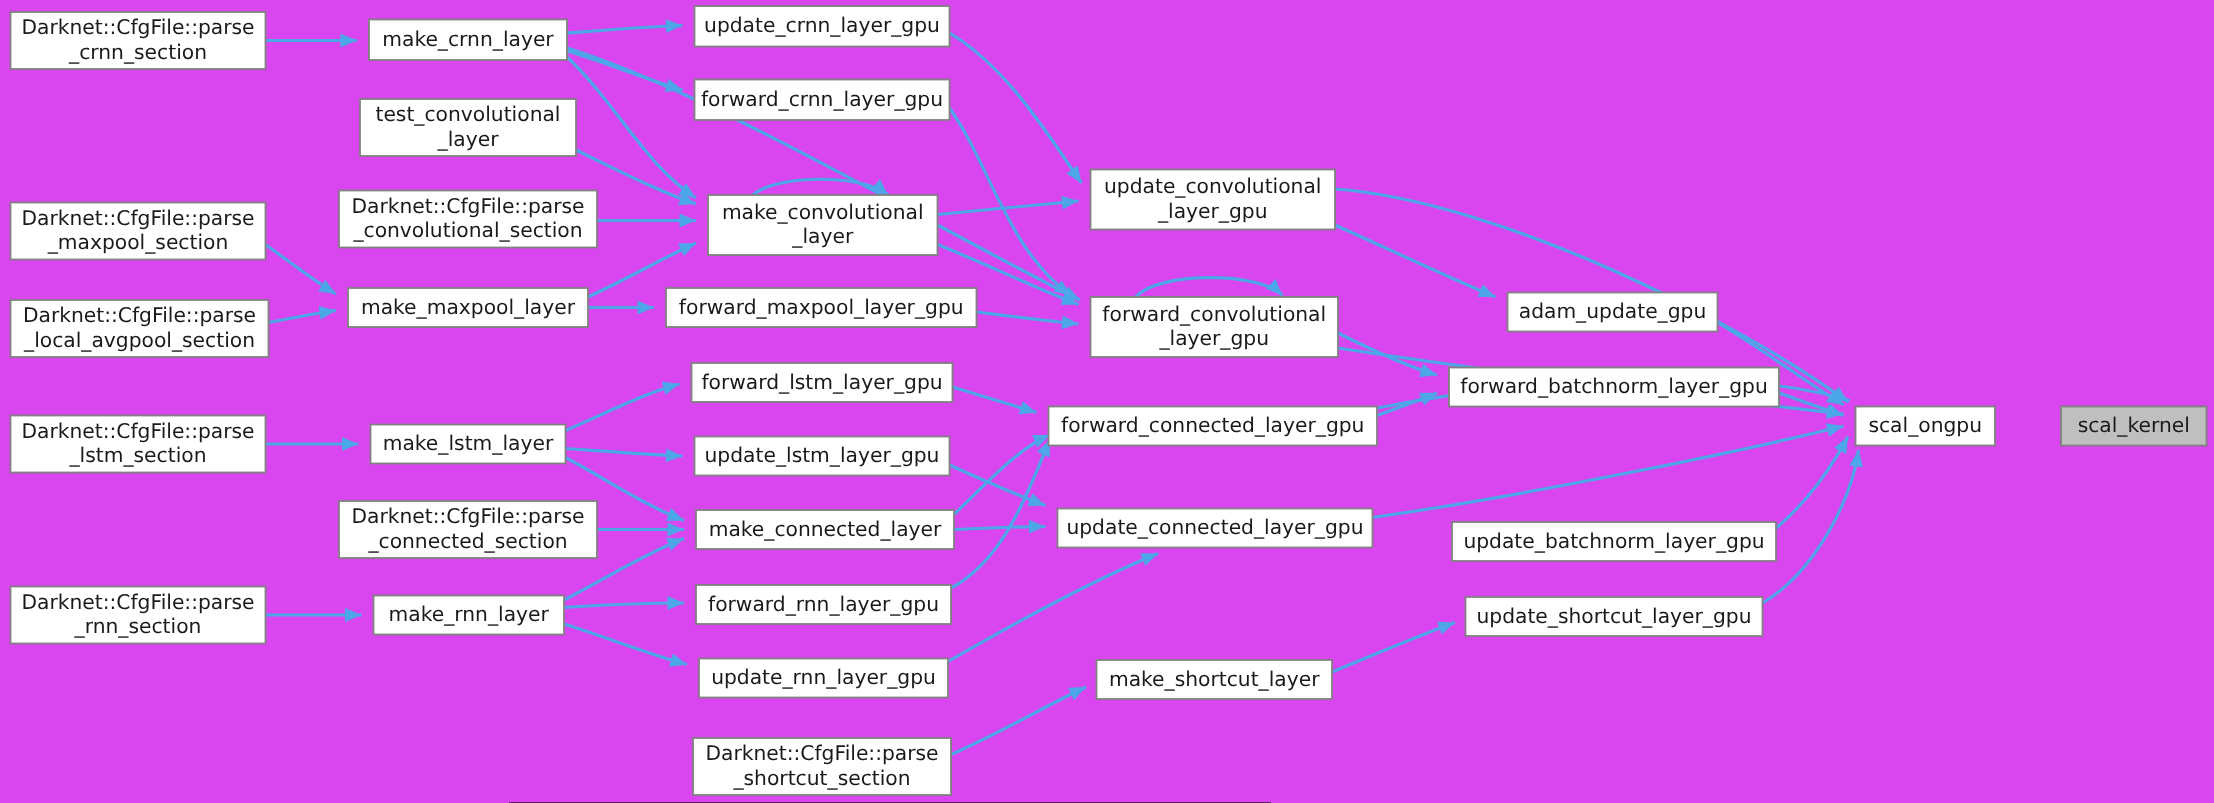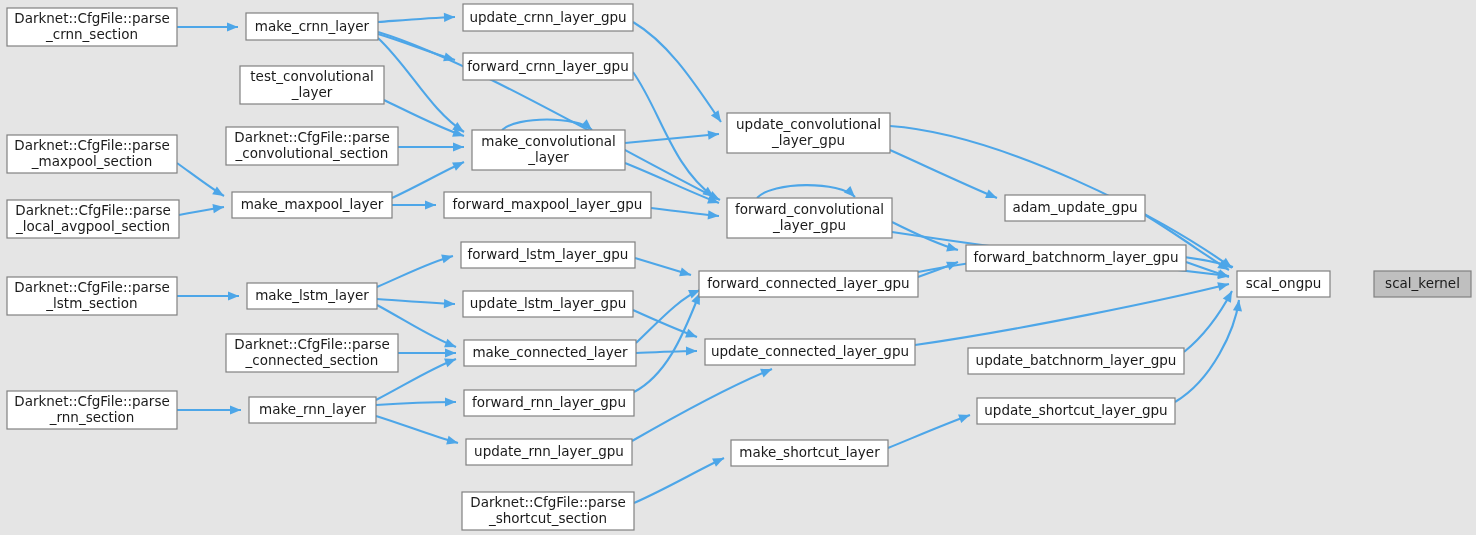--- a/index.html
+++ b/index.html
@@ -4,21 +4,21 @@
 <style>
   html, body {
     margin: 0;
     padding: 0;
     background: #000000;
   }
   #canvas-wrap {
     position: relative;
     width: 1476px;
     height: 535px;
-    background: #e5e5e5;
+    background: #d946ef;
     overflow: hidden;
   }
   svg#graph {
     position: absolute;
     left: 0;
     top: 0;
     width: 1476px;
     height: 535px;
     display: block;
   }

